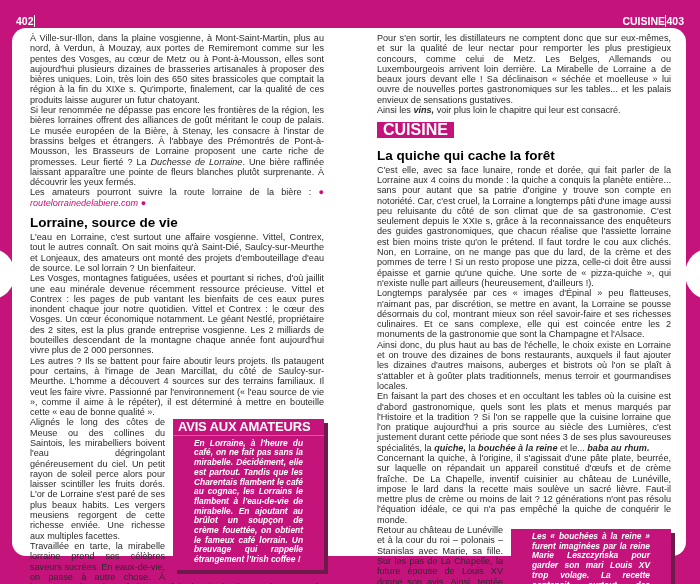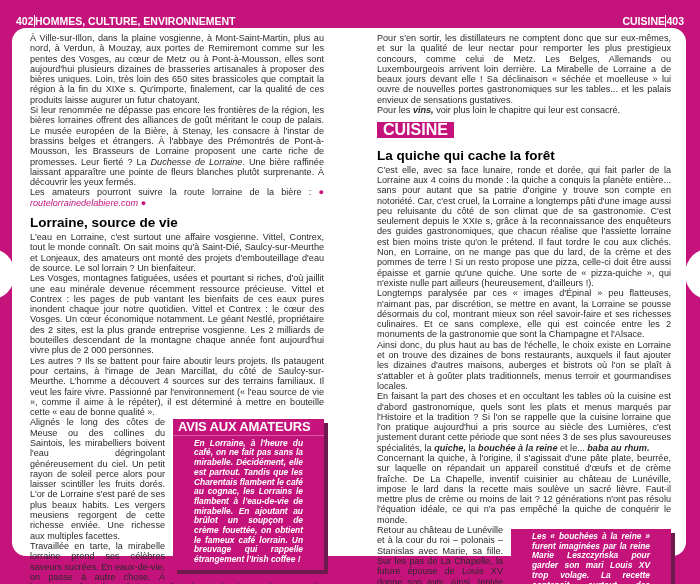--- a/index.html
+++ b/index.html
@@ -29,55 +29,54 @@
   .box.amateurs { width: 151px; margin-top: 2px; }
   .box.recette { width: 160px; margin-top: 4px; }
   b i, i b { font-weight: bold; font-style: italic; }
 </style>
 </head>
 <body>
 
 <div class="header left">
   <span>402</span>
   <span class="sep"></span>
-  <span>HOMMES, CULTURE, ENVIRONNEMENT</span>
 </div>
 <div class="header right">
   <span>CUISINE</span>
   <span class="sep"></span>
   <span>403</span>
 </div>
 
 <div class="page left"></div>
 <div class="page right"></div>
 <div class="tab left"></div>
 <div class="tab right"></div>
 
 <div class="col left">
   <p>À Ville-sur-Illon, dans la plaine vosgienne, à Mont-Saint-Martin, plus au nord, à Verdun, à Mouzay, aux portes de Remiremont comme sur les pentes des Vosges, au cœur de Metz ou à Pont-à-Mousson, elles sont aujourd'hui plusieurs dizaines de brasseries artisanales à proposer des bières uniques. Loin, très loin des 650 sites brassicoles que comptait la région à la fin du XIXe s. Qu'importe, finalement, car la qualité de ces produits laisse augurer un futur chatoyant.</p>
   <p><span>Si leur renommée ne dépasse pas encore les frontières de la région, les bières lorraines offrent des alliances de goût méritant le coup de palais. Le musée européen de la Bière, à Stenay, les consacre à l'instar de brassins belges et étrangers. À l'abbaye des Prémontrés de Pont-à-Mousson, les Brasseurs de Lorraine proposent une carte riche de promesses. Leur fierté ? La </span><i>Duchesse de Lorraine</i><span>. Une bière raffinée laissant apparaître une pointe de fleurs blanches plutôt surprenante. À découvrir les yeux fermés.</span></p>
   <p><span>Les amateurs pourront suivre la route lorraine de la bière : </span><span class="bullet">●</span> <span class="link">routelorrainedelabiere.com</span> <span class="bullet">●</span></p>
 
   <div class="h2">Lorraine, source de vie</div>
-  <p>L'eau en Lorraine, c'est surtout une affaire vosgienne. Vittel, Contrex, tout le monde connaît. On sait moins qu'à Saint-Dié, Saulcy-sur-Meurthe et Lonjeaux, des amateurs ont monté des projets d'embouteillage d'eau de source. Le sol lorrain ? Un bienfaiteur.</p>
+  <p>L'eau en Lorraine, c'est surtout une affaire vosgienne. Vittel, Contrex, tout le autres connaît. On sait moins qu'à Saint-Dié, Saulcy-sur-Meurthe et Lonjeaux, des amateurs ont monté des projets d'embouteillage d'eau de source. Le sol lorrain ? Un bienfaiteur.</p>
   <p>Les Vosges, montagnes fatiguées, usées et pourtant si riches, d'où jaillit une eau minérale devenue récemment ressource précieuse. Vittel et Contrex : les pages de pub vantant les bienfaits de ces eaux pures inondent chaque jour notre quotidien. Vittel et Contrex : le cœur des Vosges. Un cœur économique notamment. Le géant Nestlé, propriétaire des 2 sites, est la plus grande entreprise vosgienne. Les 2 milliards de bouteilles descendant de la montagne chaque année font aujourd'hui vivre plus de 2 000 personnes.</p>
   <p>Les autres ? Ils se battent pour faire aboutir leurs projets. Ils pataugent pour certains, à l'image de Jean Marcillat, du côté de Saulcy-sur-Meurthe. L'homme a découvert 4 sources sur des terrains familiaux. Il veut les faire vivre. Passionné par l'environnement (« l'eau source de vie », comme il aime à le répéter), il est déterminé à mettre en bouteille cette « eau de bonne qualité ».</p>
 
   <div class="box amateurs">
     <div class="box-title">AVIS AUX AMATEURS</div>
     <div class="box-body">En Lorraine, à l'heure du café, on ne fait pas sans la mirabelle. Décidément, elle est partout. Tandis que les Charentais flambent le café au cognac, les Lorrains le flambent à l'eau-de-vie de mirabelle. En ajoutant au brûlot un soupçon de crème fouettée, on obtient le fameux café lorrain. Un breuvage qui rappelle étrangement l'Irish coffee !</div>
   </div>
   <p>Alignés le long des côtes de Meuse ou des collines du Saintois, les mirabelliers boivent l'eau dégringolant généreusement du ciel. Un petit rayon de soleil perce alors pour laisser scintiller les fruits dorés. L'or de Lorraine s'est paré de ses plus beaux habits. Les vergers meusiens regorgent de cette richesse enviée. Une richesse aux multiples facettes.</p>
   <p>Travaillée en tarte, la mirabelle lorraine prend ses célèbres saveurs sucrées. En eaux-de-vie, on passe à autre chose. À l'essence même de ce fruit ayant fait, depuis des lustres, la renommée de la Lorraine. Pourquoi ? Par la qualité d'un produit où le fruit prend le dessus sur l'alcool.</p>
 
 </div>
 
 <div class="col right">
   <p>Pour s'en sortir, les distillateurs ne comptent donc que sur eux-mêmes, et sur la qualité de leur nectar pour remporter les plus prestigieux concours, comme celui de Metz. Les Belges, Allemands ou Luxembourgeois arrivent loin derrière. La Mirabelle de Lorraine a de beaux jours devant elle ! Sa déclinaison « séchée et moelleuse » lui ouvre de nouvelles portes gastronomiques sur les tables... et les palais envieux de sensations gustatives.</p>
-  <p><span>Pour les </span><b><i>vins,</i></b><span> voir plus loin le chapitre qui leur est consacré.</span></p>
+  <p><span>Ainsi les </span><b><i>vins,</i></b><span> voir plus loin le chapitre qui leur est consacré.</span></p>
 
   <div class="section-badge">CUISINE</div>
 
   <div class="h2">La quiche qui cache la forêt</div>
   <p>C'est elle, avec sa face lunaire, ronde et dorée, qui fait parler de la Lorraine aux 4 coins du monde : la quiche a conquis la planète entière... sans pour autant que sa patrie d'origine y trouve son compte en notoriété. Car, c'est cruel, la Lorraine a longtemps pâti d'une image aussi peu reluisante du côté de son climat que de sa gastronomie. C'est seulement depuis le XXIe s, grâce à la reconnaissance des enquêteurs des guides gastronomiques, que chacun réalise que l'assiette lorraine est bien moins triste qu'on le prétend. Il faut tordre le cou aux clichés. Non, en Lorraine, on ne mange pas que du lard, de la crème et des pommes de terre ! Si un resto propose une pizza, celle-ci doit être aussi épaisse et garnie qu'une quiche. Une sorte de « pizza-quiche », qui n'existe nulle part ailleurs (heureusement, d'ailleurs !).</p>
   <p>Longtemps paralysée par ces « images d'Épinal » peu flatteuses, n'aimant pas, par discrétion, se mettre en avant, la Lorraine se pousse désormais du col, montrant mieux son réel savoir-faire et ses richesses culinaires. Et ce sans complexe, elle qui est coincée entre les 2 monuments de la gastronomie que sont la Champagne et l'Alsace.</p>
   <p>Ainsi donc, du plus haut au bas de l'échelle, le choix existe en Lorraine et on trouve des dizaines de bons restaurants, auxquels il faut ajouter les dizaines d'autres maisons, auberges et bistrots où l'on se plaît à s'attabler et à goûter plats traditionnels, menus terroir et gourmandises locales.</p>
 
   <p><span>En faisant la part des choses et en occultant les tables où la cuisine est d'abord gastronomique, quels sont les plats et menus marqués par l'Histoire et la tradition ? Si l'on se rappelle que la cuisine lorraine que l'on pratique aujourd'hui a pris source au siècle des Lumières, c'est justement durant cette période que sont nées 3 de ses plus savoureuses spécialités, la </span><b><i>quiche,</i></b><span> la </span><b><i>bouchée à la reine</i></b><span> et le... </span><b><i>baba au rhum.</i></b></p>
   <p>Concernant la quiche, à l'origine, il s'agissait d'une pâte plate, beurrée, sur laquelle on répandait un appareil constitué d'œufs et de crème fraîche. De La Chapelle, inventif cuisinier au château de Lunéville, impose le lard dans la recette mais soulève un sacré lièvre. Faut-il mettre plus de crème ou moins de lait ? 12 générations n'ont pas résolu l'équation idéale, ce qui n'a pas empêché la quiche de conquérir le monde.</p>

